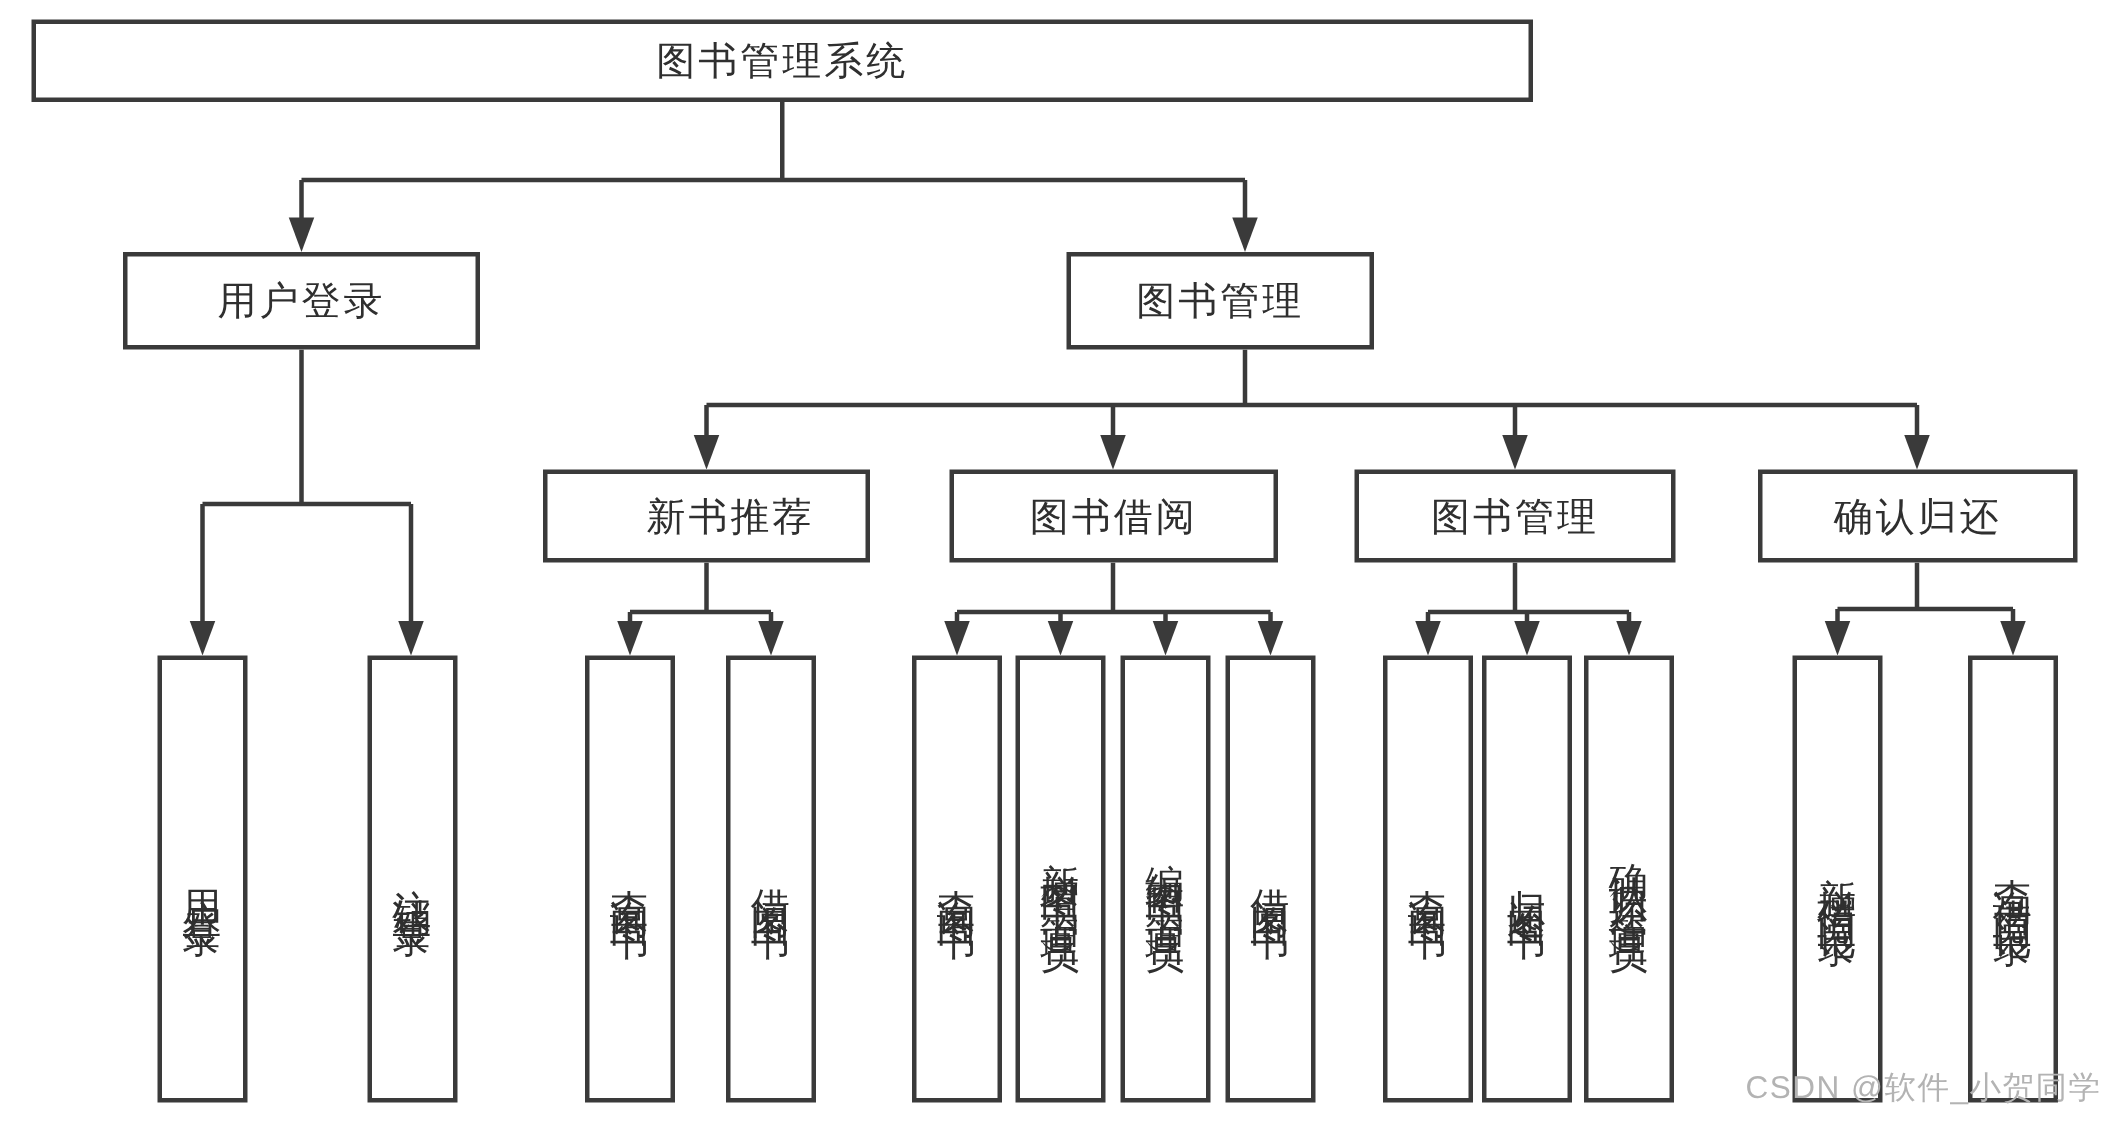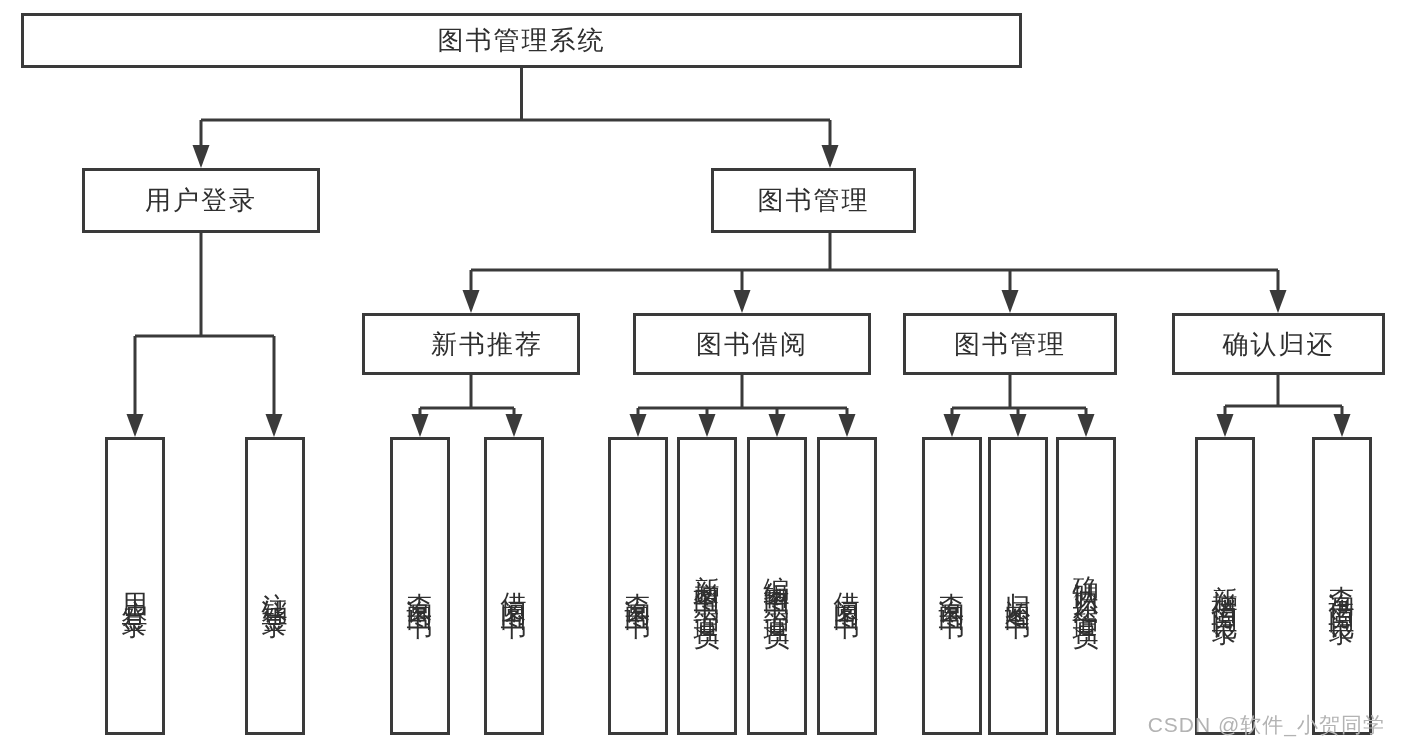--- a/index.html
+++ b/index.html
@@ -43,21 +43,21 @@
   }
 
   .root-box  { left: 21px;  top: 13px;  width: 1001px; height: 55px; }
 
   .l1-box    { top: 168px; height: 65px; }
   .l1-a      { left: 82px;  width: 238px; }
   .l1-b      { left: 711px; width: 205px; }
 
   .l2-box    { top: 313px; height: 62px; }
   .l2-1      { left: 362px;  width: 218px; padding-left: 32px; }
-  .l2-2      { left: 633px;  width: 238px; }
+  .l2-2      { left: 633px;  width: 219px; }
   .l2-3      { left: 903px;  width: 214px; }
   .l2-4      { left: 1172px; width: 213px; }
 
   .leaf {
     position: absolute;
     top: 437px;
     width: 60px;
     height: 298px;
     background: var(--box-bg);
     border: 3px solid var(--line-color);
@@ -70,21 +70,21 @@
     writing-mode: vertical-rl;
     text-orientation: mixed;
     font-size: 26px;
     letter-spacing: 7px;
     line-height: 1;
     white-space: nowrap;
   }
 
   .watermark {
     position: absolute;
-    right: 20px;
+    right: 4px;
     bottom: 8px;
     font-size: 21px;
     color: var(--watermark-color);
     letter-spacing: 1px;
     white-space: nowrap;
   }
 </style>
 </head>
 <body>
 

